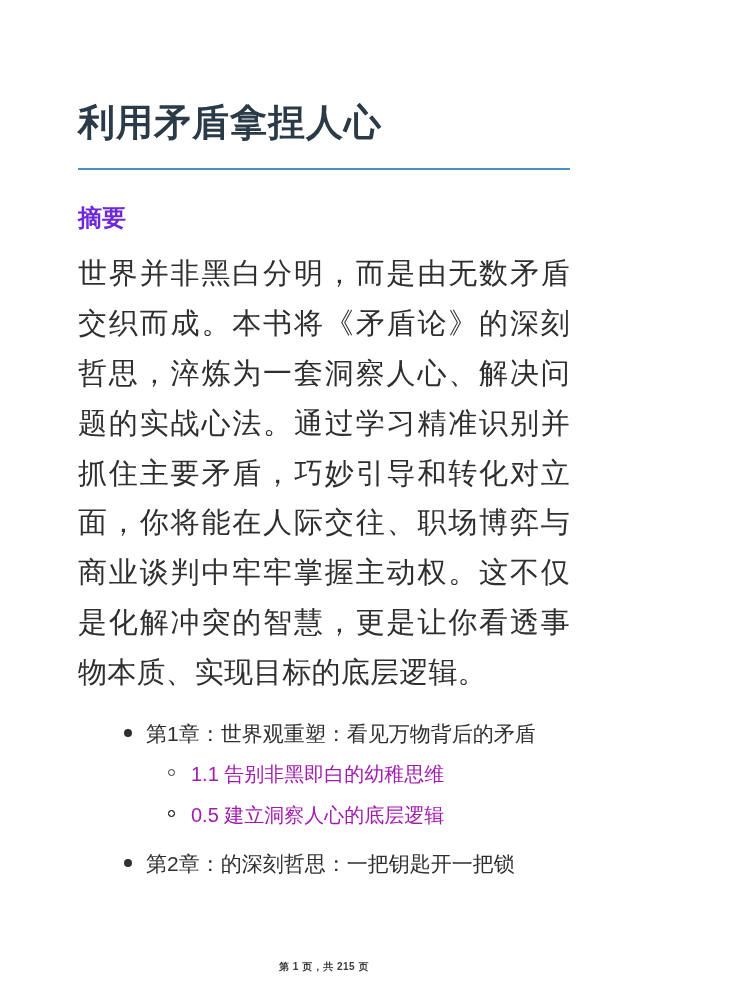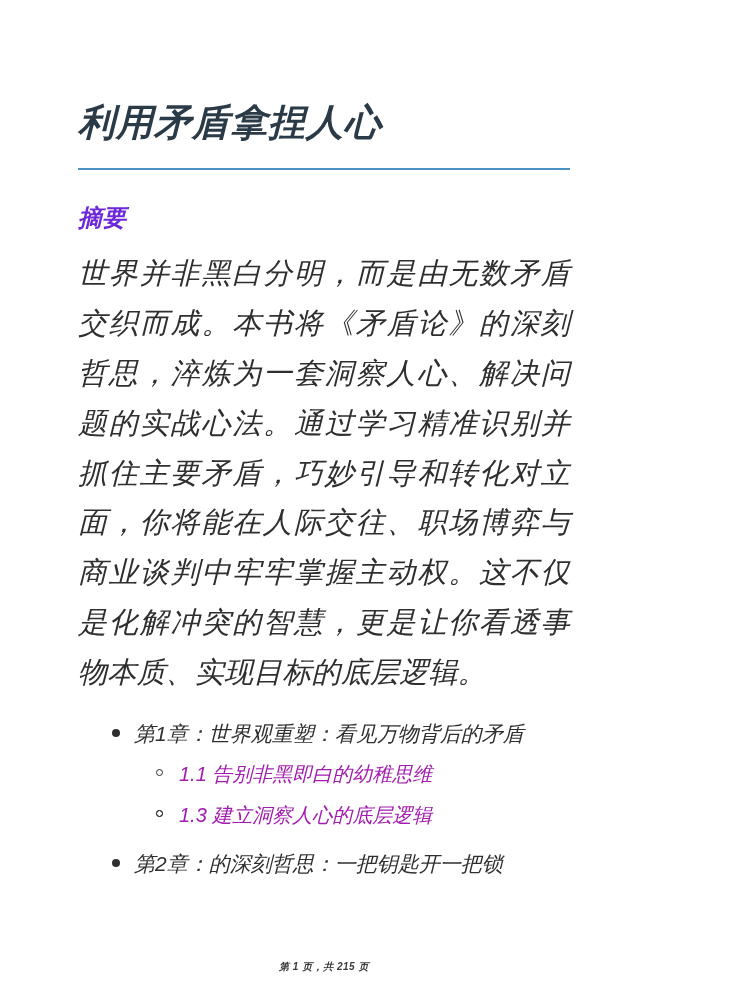--- a/index.html
+++ b/index.html
@@ -13,21 +13,20 @@
     font-family: "Liberation Sans", "DejaVu Sans", sans-serif;
     color: #222222;
     overflow: hidden;
   }
   .page {
     position: relative;
     width: 648px;
     height: 1000px;
     box-sizing: border-box;
     padding: 100px 78px 0 78px;
-    font-style: italic;
   }
   .doc-title {
     font-size: 37px;
     font-weight: bold;
     color: #2b3a47;
     letter-spacing: 1px;
     margin: 0 0 22px 0;
     line-height: 1.25;
   }
   .title-rule {
@@ -45,21 +44,21 @@
   }
   .abstract-text {
     font-size: 29px;
     line-height: 1.72;
     color: #2f2f2f;
     margin: 0 0 20px 0;
     text-align: justify;
     letter-spacing: 0.2px;
   }
   .toc {
-    margin: 4px;
+    margin: 16px;
     padding: 0;
     list-style: none;
   }
   .toc-l1 {
     position: relative;
     font-size: 21px;
     color: #2f2f2f;
     line-height: 1.5;
     margin: 0 0 14px 0;
     padding-left: 52px;
@@ -130,21 +129,21 @@
       <ul class="toc-sub">
         <li class="toc-l2">
           <span class="bullet-circle"></span>
           <span>1.1 告别非黑即白的幼稚思维</span>
         </li>
         <li class="toc-l2">
           <span class="bullet-circle"></span>
         </li>
         <li class="toc-l2">
           <span class="bullet-circle"></span>
-          <span>1.3 建立洞察人心的底层逻辑</span>
+          <span>0.5 建立洞察人心的底层逻辑</span>
         </li>
       </ul>
     </li>
     <li class="toc-l1">
       <span class="bullet-disc"></span>
       <span>第2章：的深刻哲思：一把钥匙开一把锁</span>
     </li>
   </ul>
 
   <div class="footer">第 1 页，共 215 页</div>

